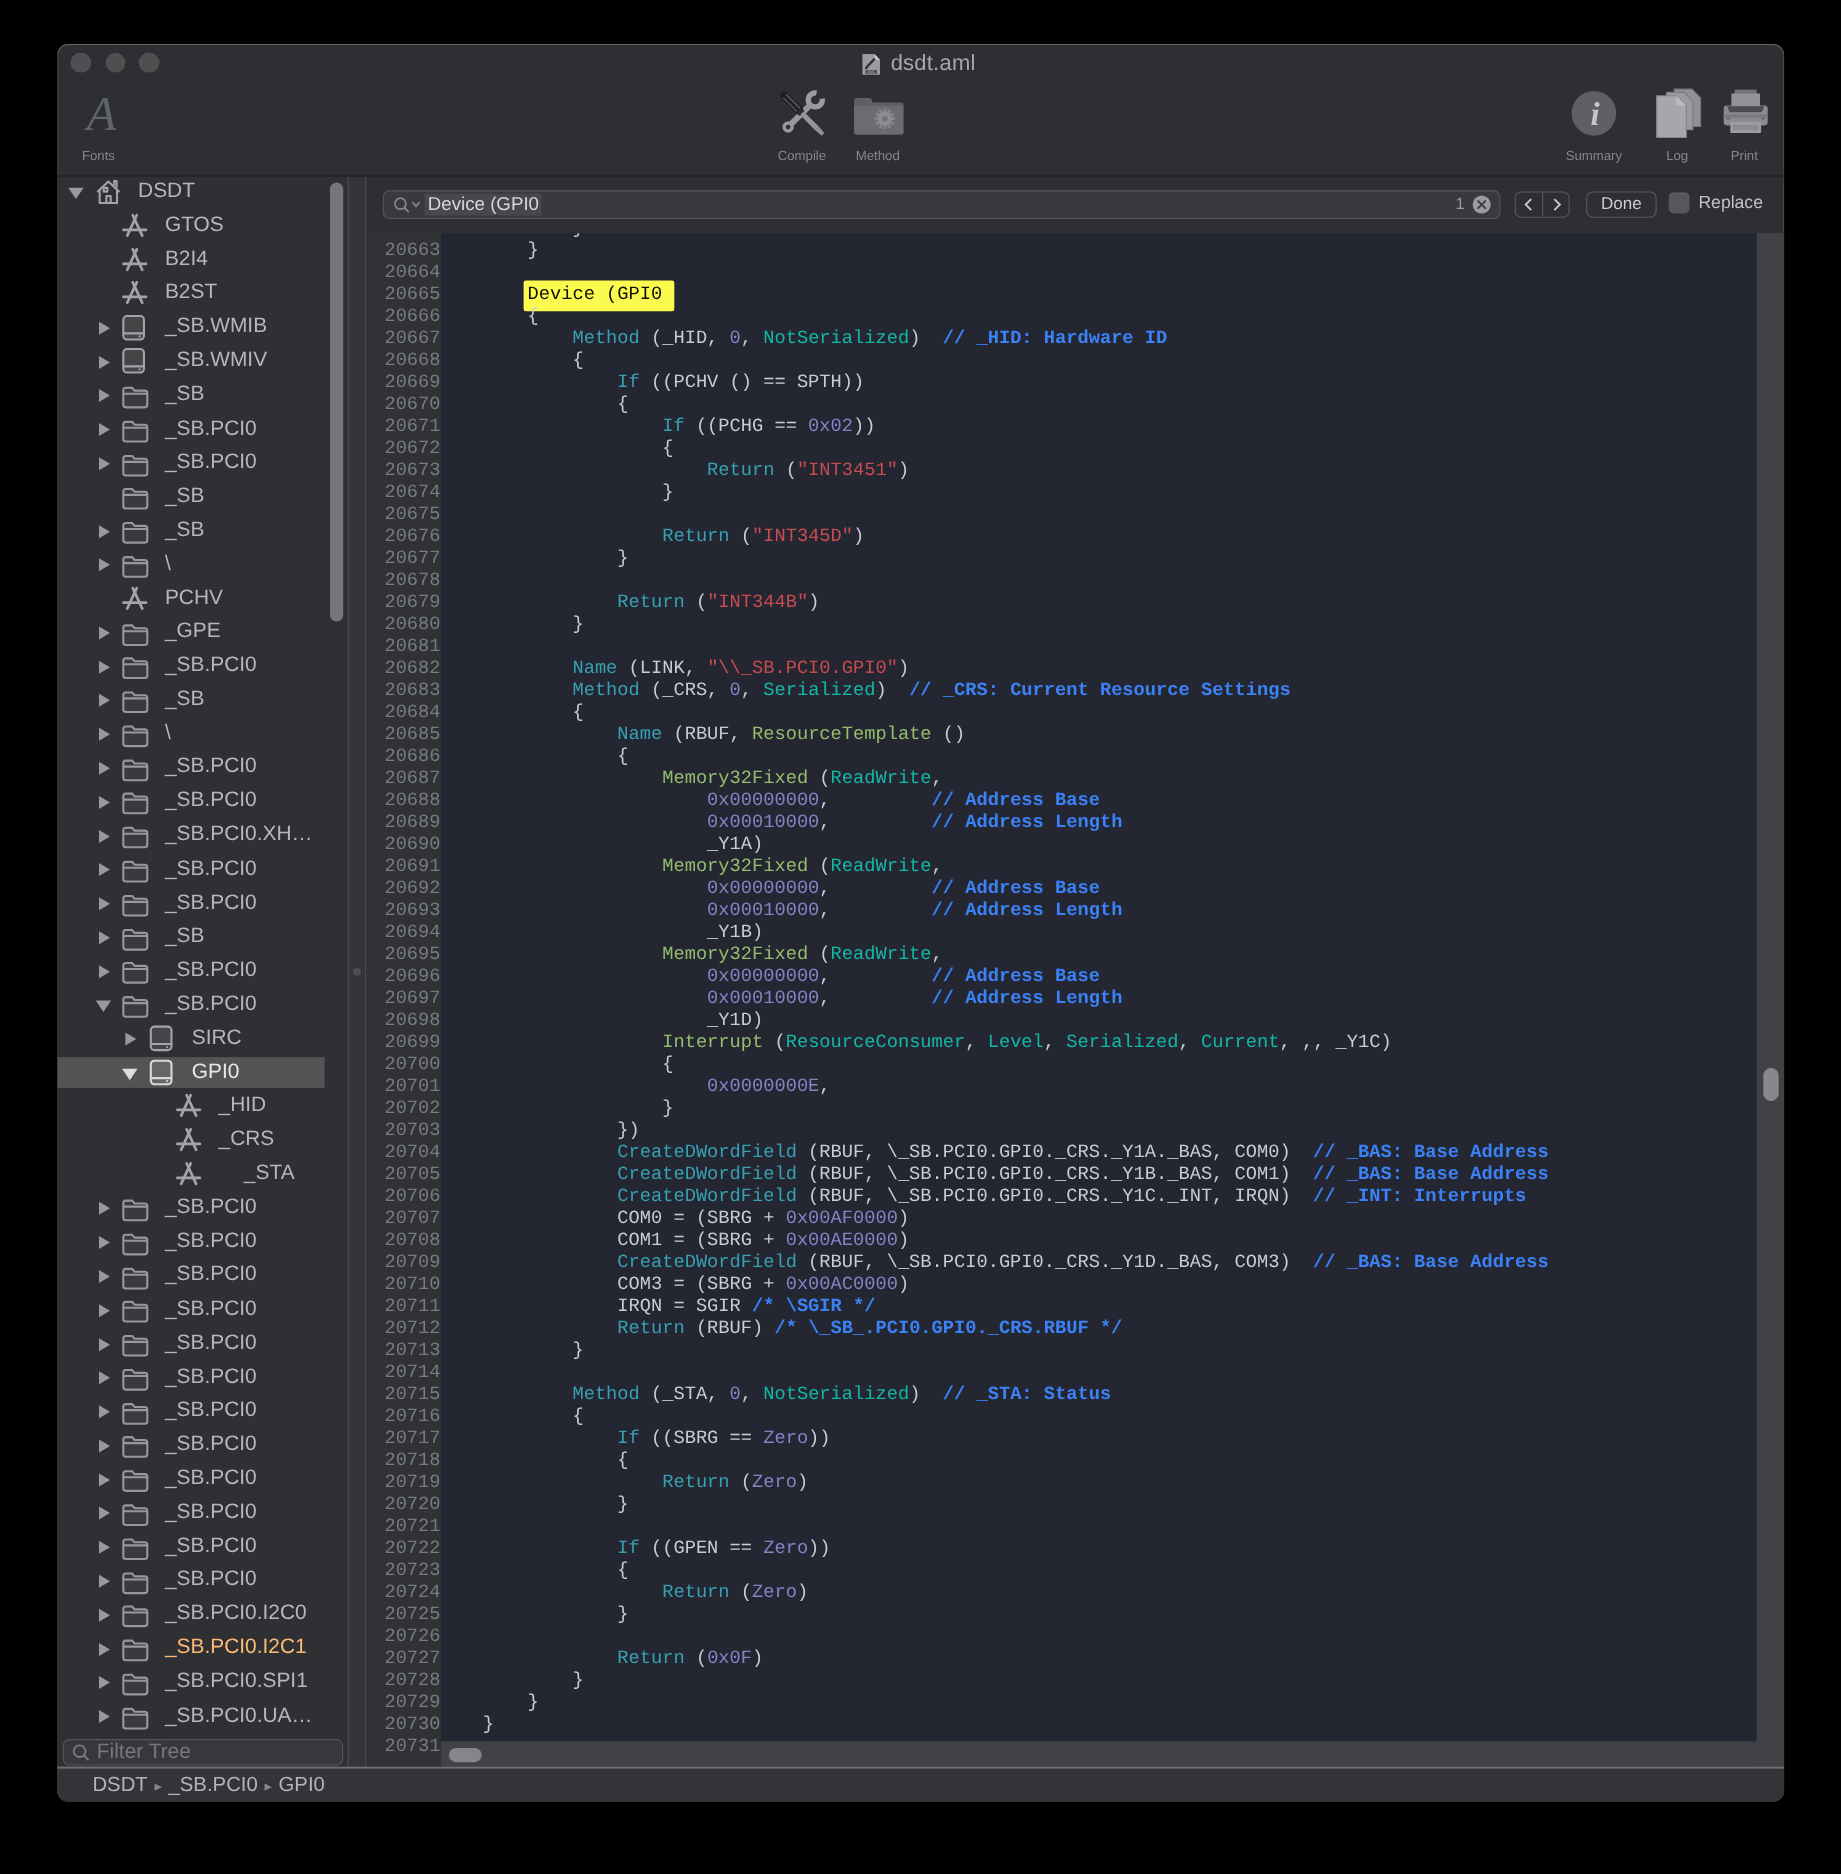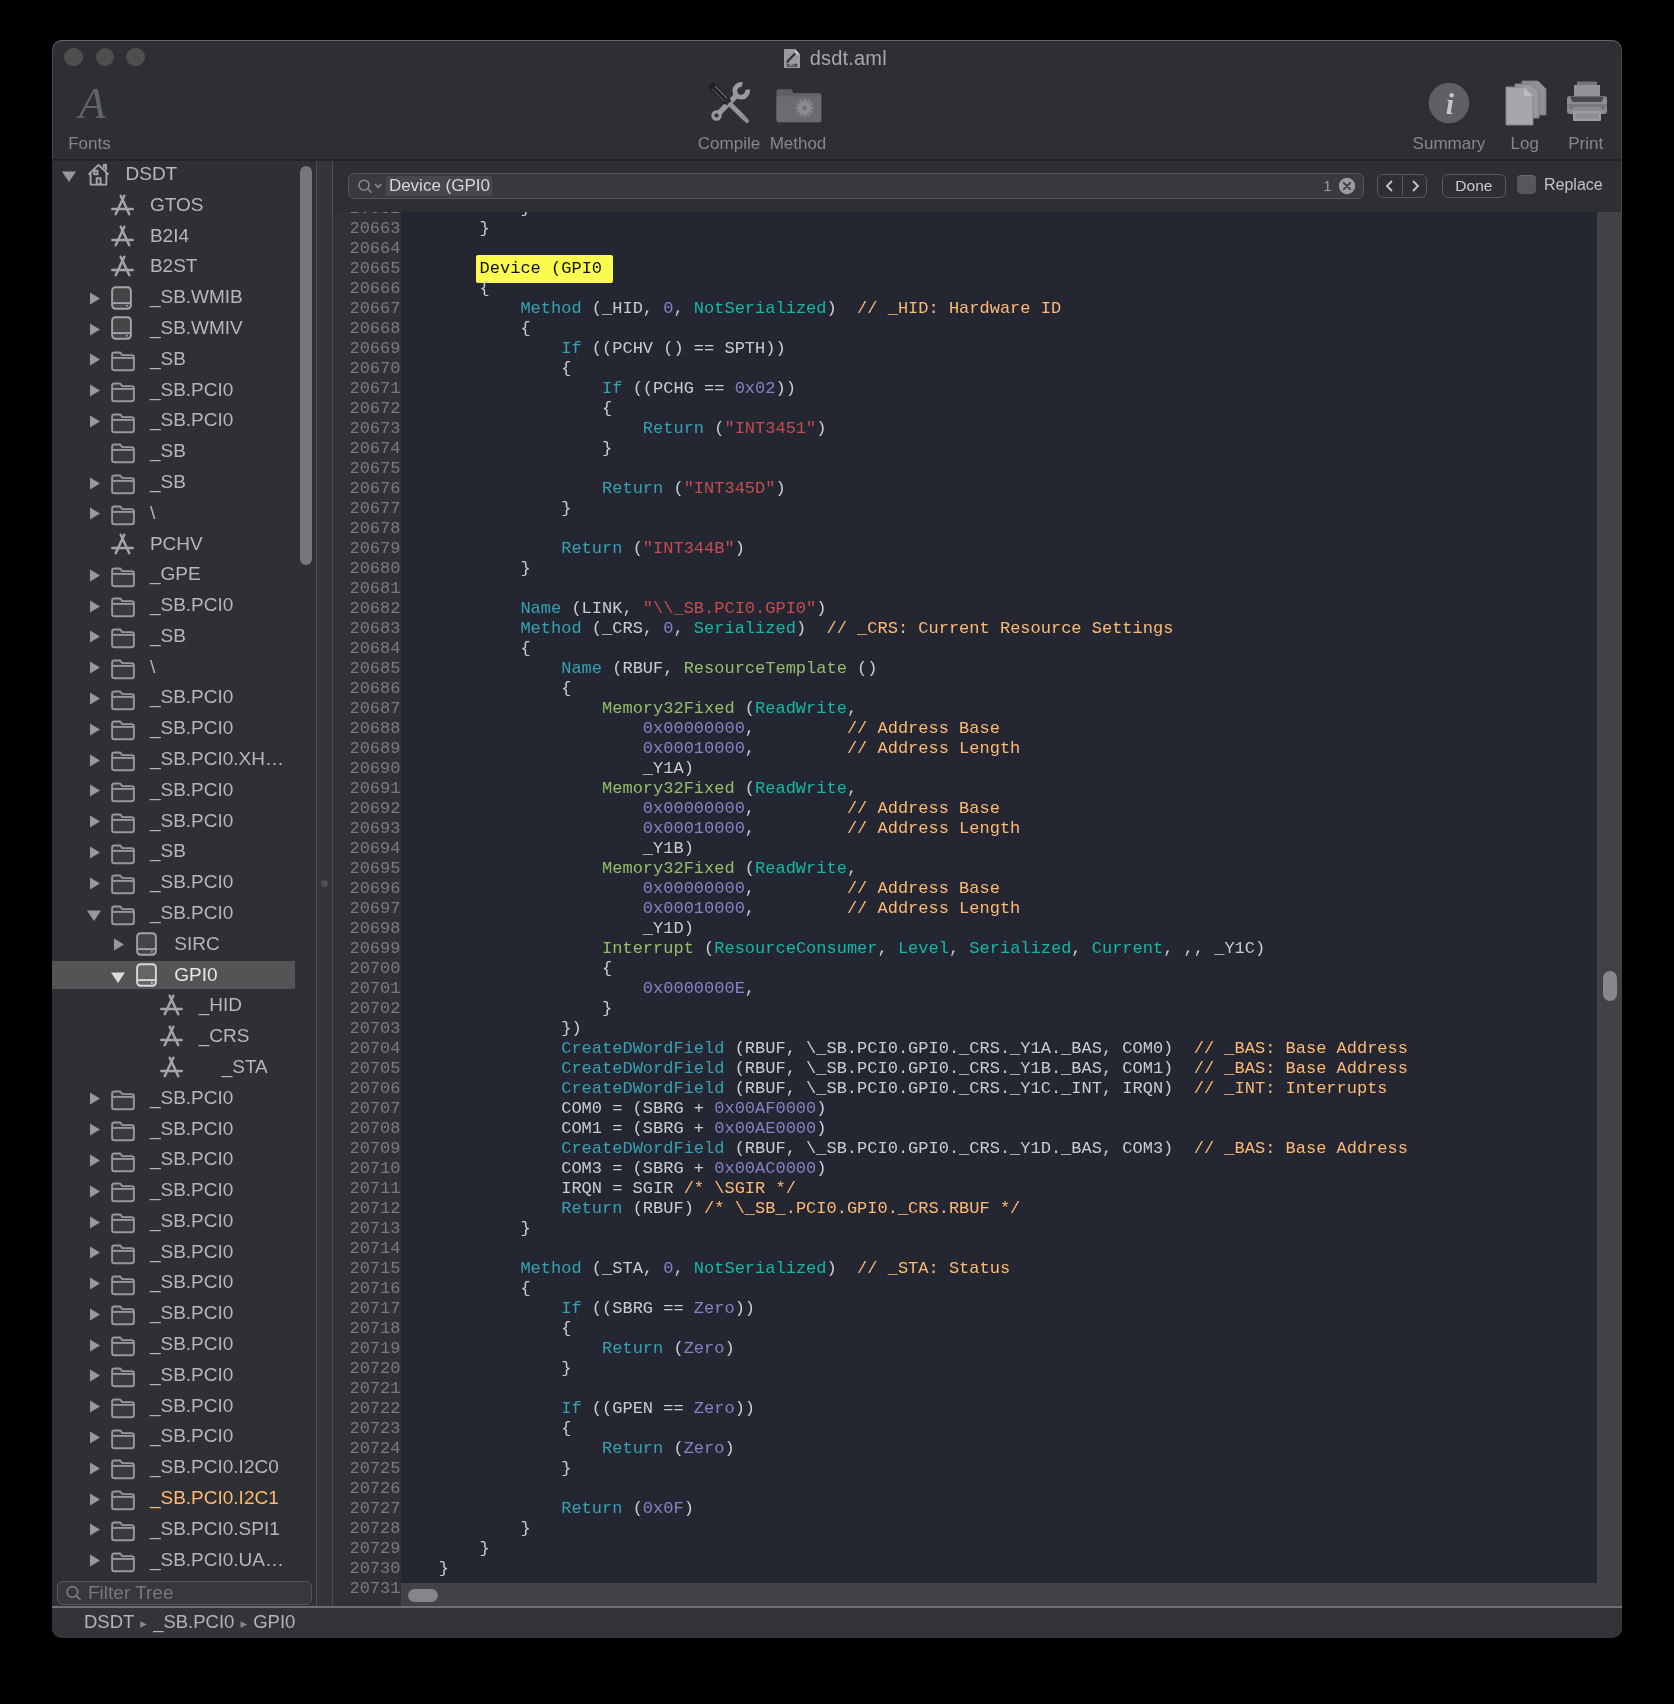--- a/index.html
+++ b/index.html
@@ -1,27 +1,27 @@
 <!DOCTYPE html>
 <html><head><meta charset="utf-8"><style>
 * { margin:0; padding:0; box-sizing:border-box; }
 html,body { width:1674px; height:1704px; background:#000; overflow:hidden;
   font-family:"Liberation Sans",sans-serif; -webkit-font-smoothing:antialiased; }
 #win { position:absolute; left:52.3px; top:39.7px; width:1569.3px; height:1598.8px;
   background:#2e2f33; border-radius:10px; overflow:hidden;
   box-shadow: inset 0 0 0 1px rgba(150,152,158,.28), inset 0 1px 0 rgba(170,172,178,.30); }
 .abs { position:absolute; }
-.lbl { position:absolute; font-size:17px; color:#85878a; text-align:center; }
+.lbl { position:absolute; font-size:12px; color:#85878a; text-align:center; }
 #code { font-family:"Liberation Mono",monospace; font-size:17px; line-height:20px; color:#c9ccd1; white-space:pre; }
 #code .t { color:#36a1b2; }
 #code .g { color:#95bd6c; }
 #code .k { color:#14b8a6; }
 #code .p { color:#8682c6; }
 #code .r { color:#c84b50; }
-#code .c { color:#fdba74; }
+#code .c { color:#3b82f6;font-weight:bold; }
 #code .hl { color:#101004; }
 #nums { font-family:"Liberation Mono",monospace; font-size:17px; line-height:20px; color:#787b81; text-align:right; white-space:pre; }
 </style></head><body>
 <div id="win">
 
   <div class="abs" style="left:12.2px;top:7.9px;width:18.3px;height:18.3px;border-radius:50%;background:#4e4f51;"></div>
   <div class="abs" style="left:43.4px;top:7.9px;width:18.3px;height:18.3px;border-radius:50%;background:#4e4f51;"></div>
   <div class="abs" style="left:74.0px;top:7.9px;width:18.3px;height:18.3px;border-radius:50%;background:#4e4f51;"></div>
 
   <div class="abs" style="left:730.7px;top:8.3px;"><svg width="18" height="21" viewBox="0 0 18 21">

